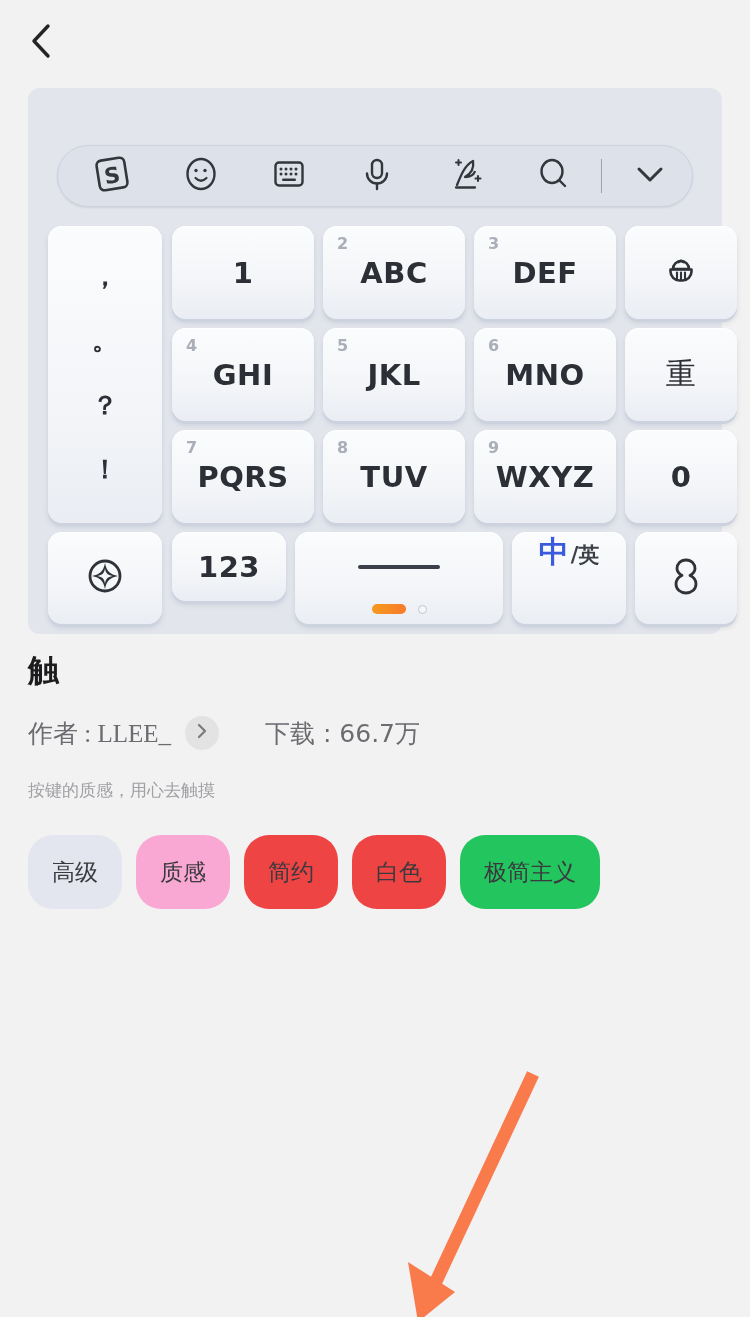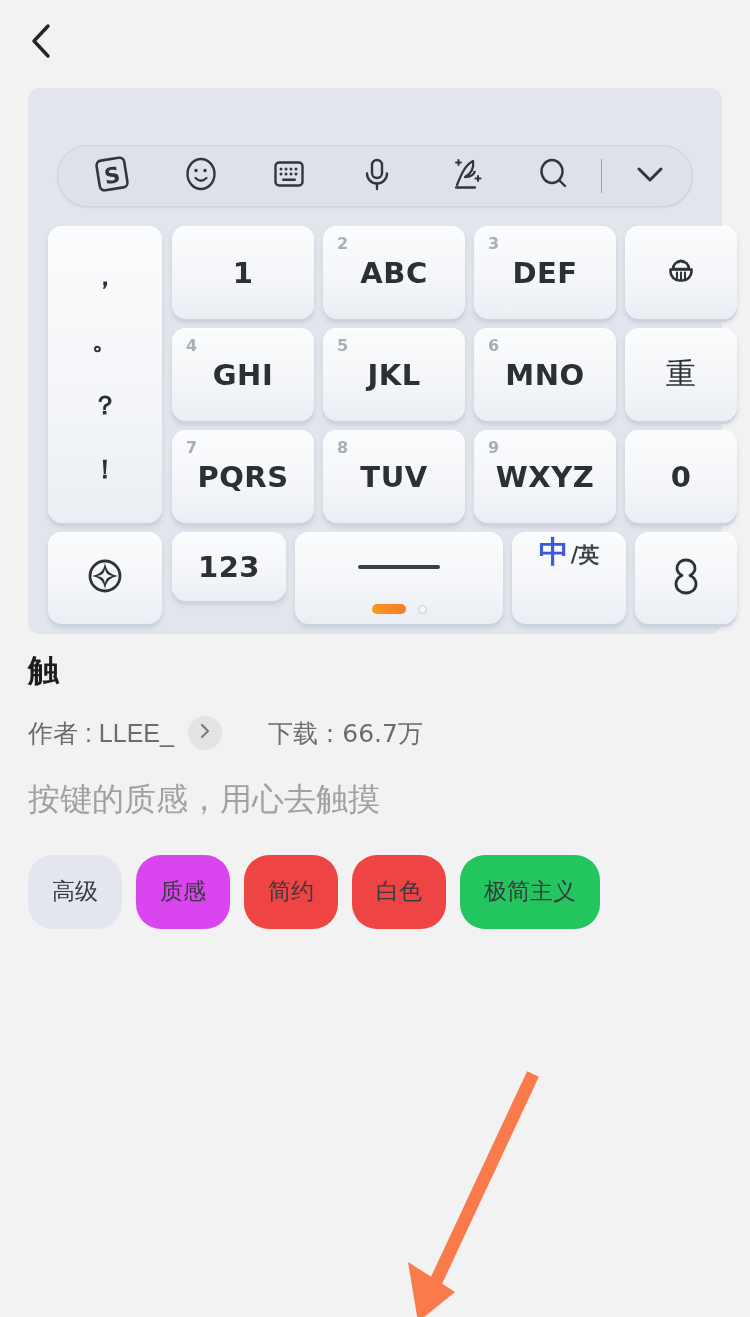--- a/index.html
+++ b/index.html
@@ -212,21 +212,21 @@
     line-height: 1.2;
     margin: 0;
   }
   .meta-row {
     display: flex;
     align-items: center;
     margin-top: 26px;
     height: 36px;
   }
   .meta-author {
-    font-family: Liberation Sans, sans-serif;
+    font-family: Liberation Serif, serif;
     font-size: 25px;
     color: #6b6b70;
     white-space: nowrap;
   }
   .author-chevron {
     width: 34px;
     height: 34px;
     border-radius: 50%;
     background: #e3e3e4;
     display: flex;
@@ -237,21 +237,21 @@
   }
   .meta-downloads {
     font-family: "DejaVu Sans", sans-serif;
     font-size: 25px;
     color: #6b6b70;
     margin-left: 46px;
     white-space: nowrap;
   }
   .theme-desc {
     font-family: "DejaVu Sans", sans-serif;
-    font-size: 32px;
+    font-size: 17px;
     color: #a0a0a5;
     margin-top: 28px;
     line-height: 1.3;
   }
 
   
   .tags {
     display: flex;
     align-items: center;
     margin-top: 34px;
@@ -501,21 +501,21 @@
         </svg>
       </span>
     </span>
     <span class="meta-downloads">下载 : 66.7万</span>
   </div>
 
   <div class="theme-desc">按键的质感，用心去触摸</div>
 
   <div class="tags">
     <span class="tag" style="background:#e3e6ef;">高级</span>
-    <span class="tag" style="background:#d946ef;">质感</span>
+    <span class="tag" style="background:#f9a8d4;">质感</span>
     <span class="tag" style="background:#ef4444;">简约</span>
     <span class="tag" style="background:#ef4444;">白色</span>
     <span class="tag" style="background:#22c55e;">极简主义</span>
   </div>
 </div>
 
 <svg class="arrow-layer" viewBox="0 0 750 1317">
   <g>
     <line x1="533" y1="1074" x2="432" y2="1290" stroke="#f97a4b" stroke-width="13" stroke-linecap="butt"></line>
     <path d="M418 1322 L408 1262 L455 1292 Z" fill="#f97a4b"></path>

